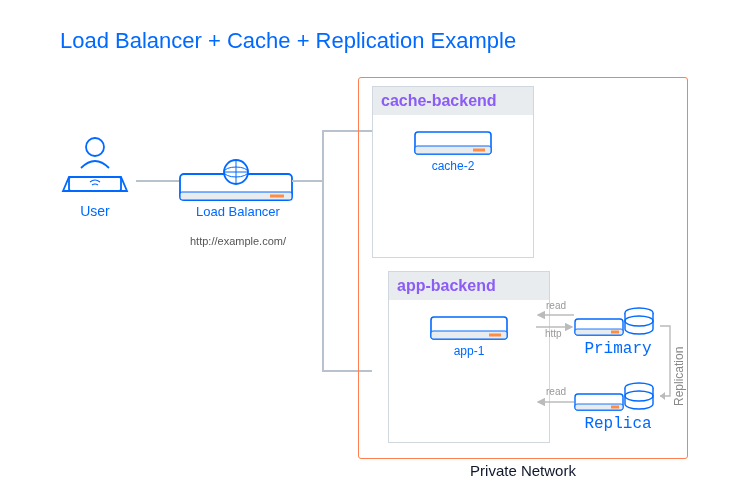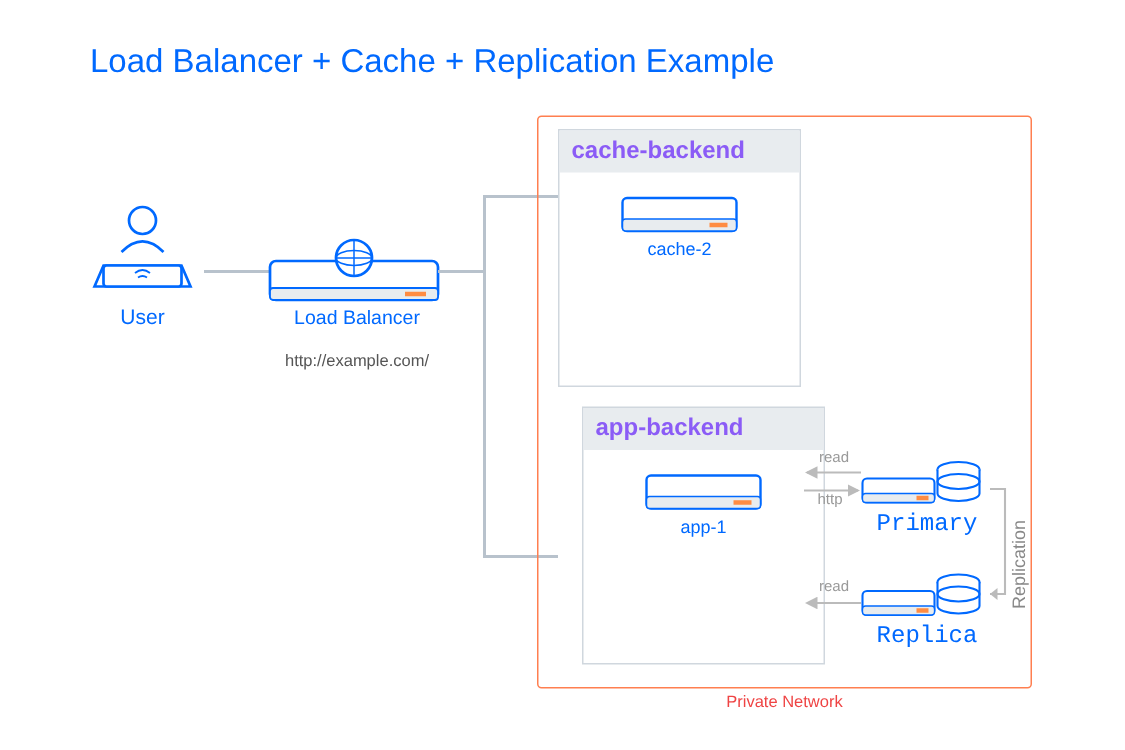--- a/index.html
+++ b/index.html
@@ -60,22 +60,22 @@
     height: 382px;
     border: 1.5px solid #ff7f50;
     border-radius: 3px;
   }
   .private-net-label {
     position: absolute;
     left: 358px;
     top: 462px;
     width: 330px;
     text-align: center;
-    color: #ef4444;
-    font-size: 11px;
+    color: #0f172a;
+    font-size: 15px;
   }
 
   
   .backend-group {
     position: absolute;
     border: 1px solid #d0d7de;
     background: #fff;
     width: 162px;
   }
   .backend-header {

